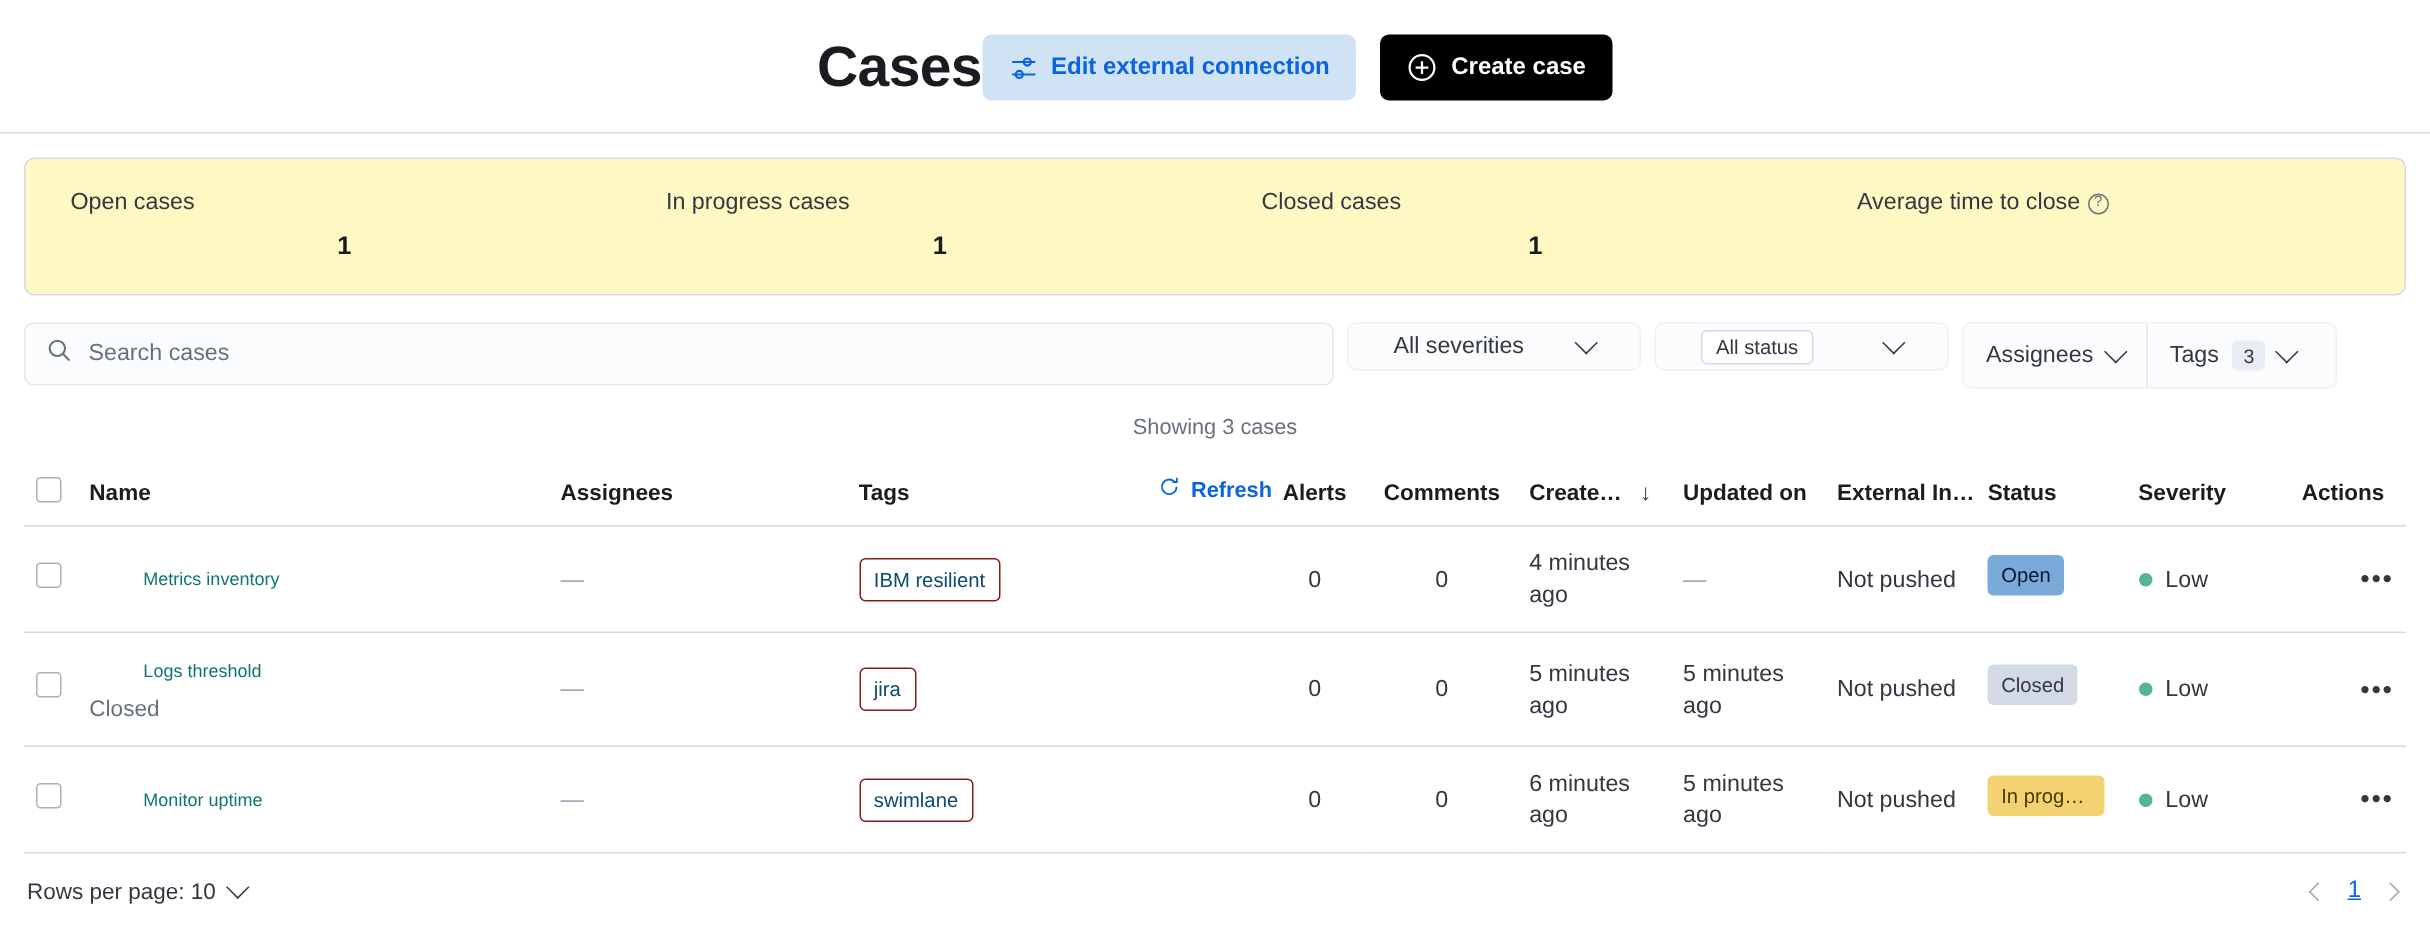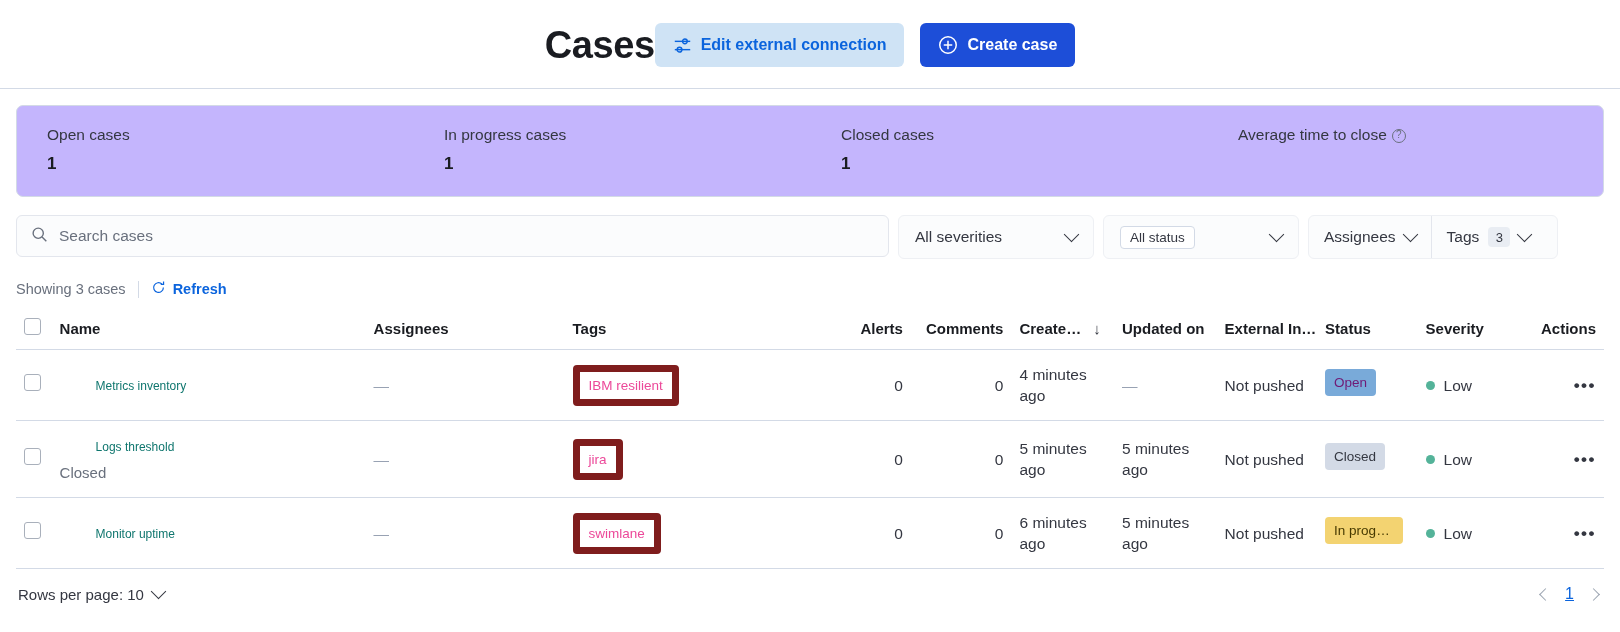--- a/index.html
+++ b/index.html
@@ -41,41 +41,42 @@
     cursor: pointer;
     white-space: nowrap;
   }
   .btn-secondary {
     background: #cfe3f5;
     color: #0b64dd;
     padding: 11px 18px;
     height: 44px;
   }
   .btn-primary {
-    background: #1d4ed8;
+    background: #000000;
     color: #ffffff;
     padding: 11px 18px;
     height: 44px;
   }
   .btn .ic { display: inline-flex; align-items: center; }
 
   .hr-full {
     height: 1px;
     background: #d3dae6;
     margin: 14px 0 0 0;
   }
 
   
   .stats-wrap { padding: 16px 16px 0 16px; }
   .stats {
     display: flex;
     border: 1px solid #d3dae6;
     border-radius: 7px;
-    background: #c4b5fd;
+    background: #fef9c3;
     padding: 18px 0 20px 0;
+    text-align: center;
   }
   .stat { flex: 1; padding-left: 32px; }
   .stat:first-child { padding-left: 30px; }
   .stat-label {
     font-size: 15.5px;
     color: #343741;
     line-height: 22px;
     display: flex;
     align-items: center;
     gap: 5px;
@@ -135,22 +136,22 @@
   }
   .search-box input::placeholder { color: #69707d; }
 
   .filter-btn {
     display: flex;
     align-items: center;
     justify-content: space-between;
     border: 1px solid #eef0f4;
     border-radius: 6px;
     background: #fbfcfd;
-    padding: 0 16px;
-    height: 44px;
+    padding: 0 30px;
+    height: 32px;
     cursor: pointer;
     font-size: 15.5px;
     color: #343741;
     gap: 14px;
   }
   .filter-sev { flex: 0 0 196px; }
   .filter-status { flex: 0 0 196px; }
   .filter-group {
     display: flex;
     align-items: center;
@@ -201,20 +202,21 @@
     top: -3px;
   }
 
   
   .showing-row {
     display: flex;
     align-items: center;
     gap: 12px;
     padding: 8px 16px 0 16px;
     height: 32px;
+    flex-direction: column;
   }
   .showing-text { font-size: 14.5px; color: #69707d; }
   .vdiv { width: 1px; height: 17px; background: #d3dae6; }
   .refresh {
     display: inline-flex;
     align-items: center;
     gap: 7px;
     color: #0b64dd;
     font-size: 14.5px;
     font-weight: 600;
@@ -227,21 +229,21 @@
   thead th {
     text-align: left;
     font-size: 15px;
     font-weight: 700;
     color: #1a1c21;
     padding: 9px 8px 11px 8px;
     border-bottom: 1px solid #d3dae6;
     white-space: nowrap;
     overflow: hidden;
   }
-  thead th.num, tbody td.num { text-align: right; }
+  thead th.num, tbody td.num { text-align: center; }
   tbody td {
     font-size: 15.5px;
     color: #343741;
     padding: 14px 8px;
     border-bottom: 1px solid #d3dae6;
     vertical-align: middle;
     line-height: 21px;
   }
   .col-check { width: 34px; }
   .col-name  { width: 300px; }
@@ -280,38 +282,38 @@
   }
   .case-sub {
     display: block;
     color: #69707d;
     font-size: 15px;
     margin-top: 4px;
   }
   .dash { color: #98a2b3; }
   .tag {
     display: inline-block;
-    border: 7px solid #7f1d1d;
+    border: 1px solid #7f1d1d;
     border-radius: 4px;
     background: #ffffff;
     padding: 3px 9px;
     font-size: 13.5px;
-    color: #ec4899;
+    color: #0c4a6e;
   }
   .badge {
     display: inline-block;
     border-radius: 4px;
     padding: 3px 9px;
     font-size: 13.5px;
     max-width: 78px;
     overflow: hidden;
     text-overflow: ellipsis;
     white-space: nowrap;
   }
-  .badge-open { background: #79aad9; color: #701a75; }
+  .badge-open { background: #79aad9; color: #0f172a; }
   .badge-closed { background: #d3dae6; color: #343741; }
   .badge-inprogress { background: #f3d371; color: #473a00; }
   .sev {
     display: inline-flex;
     align-items: center;
     gap: 9px;
     font-size: 15.5px;
     color: #343741;
   }
   .dot { width: 9px; height: 9px; border-radius: 50%; background: #54b399; display: inline-block; }

